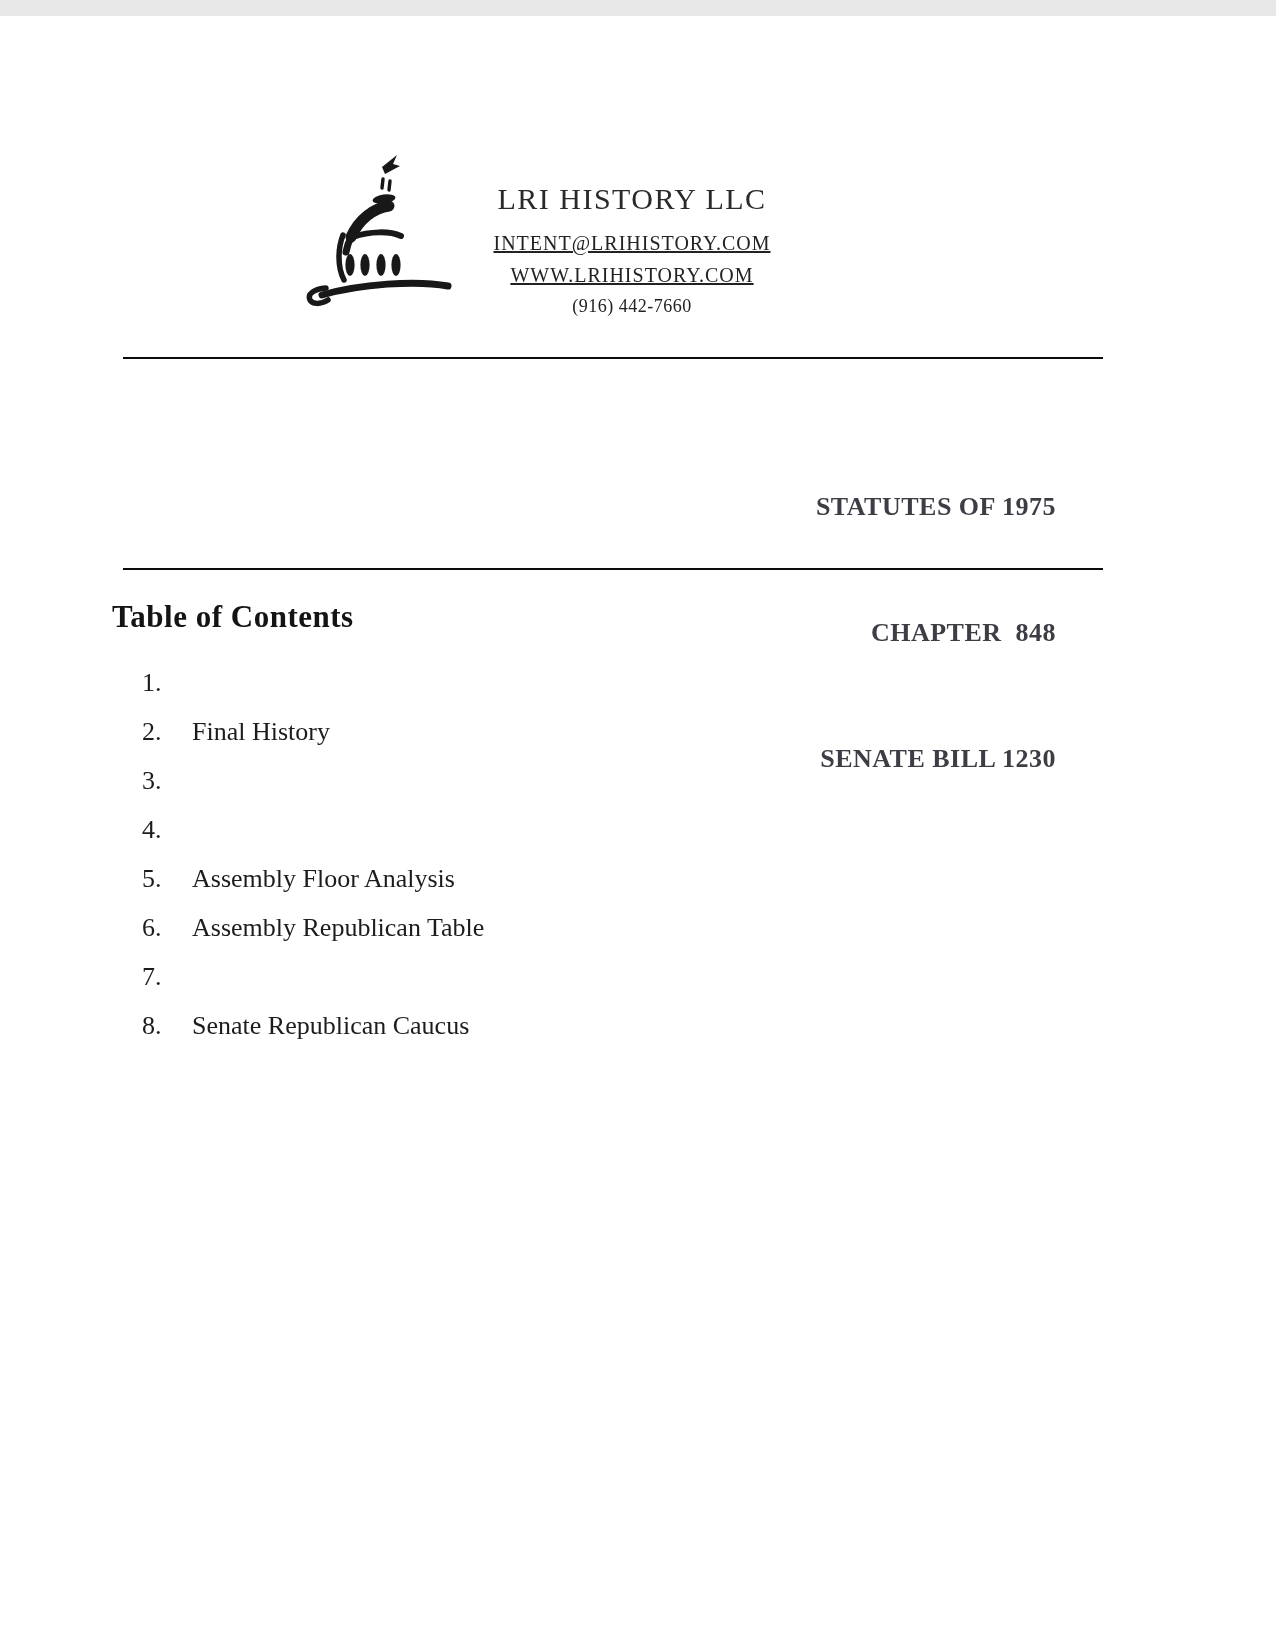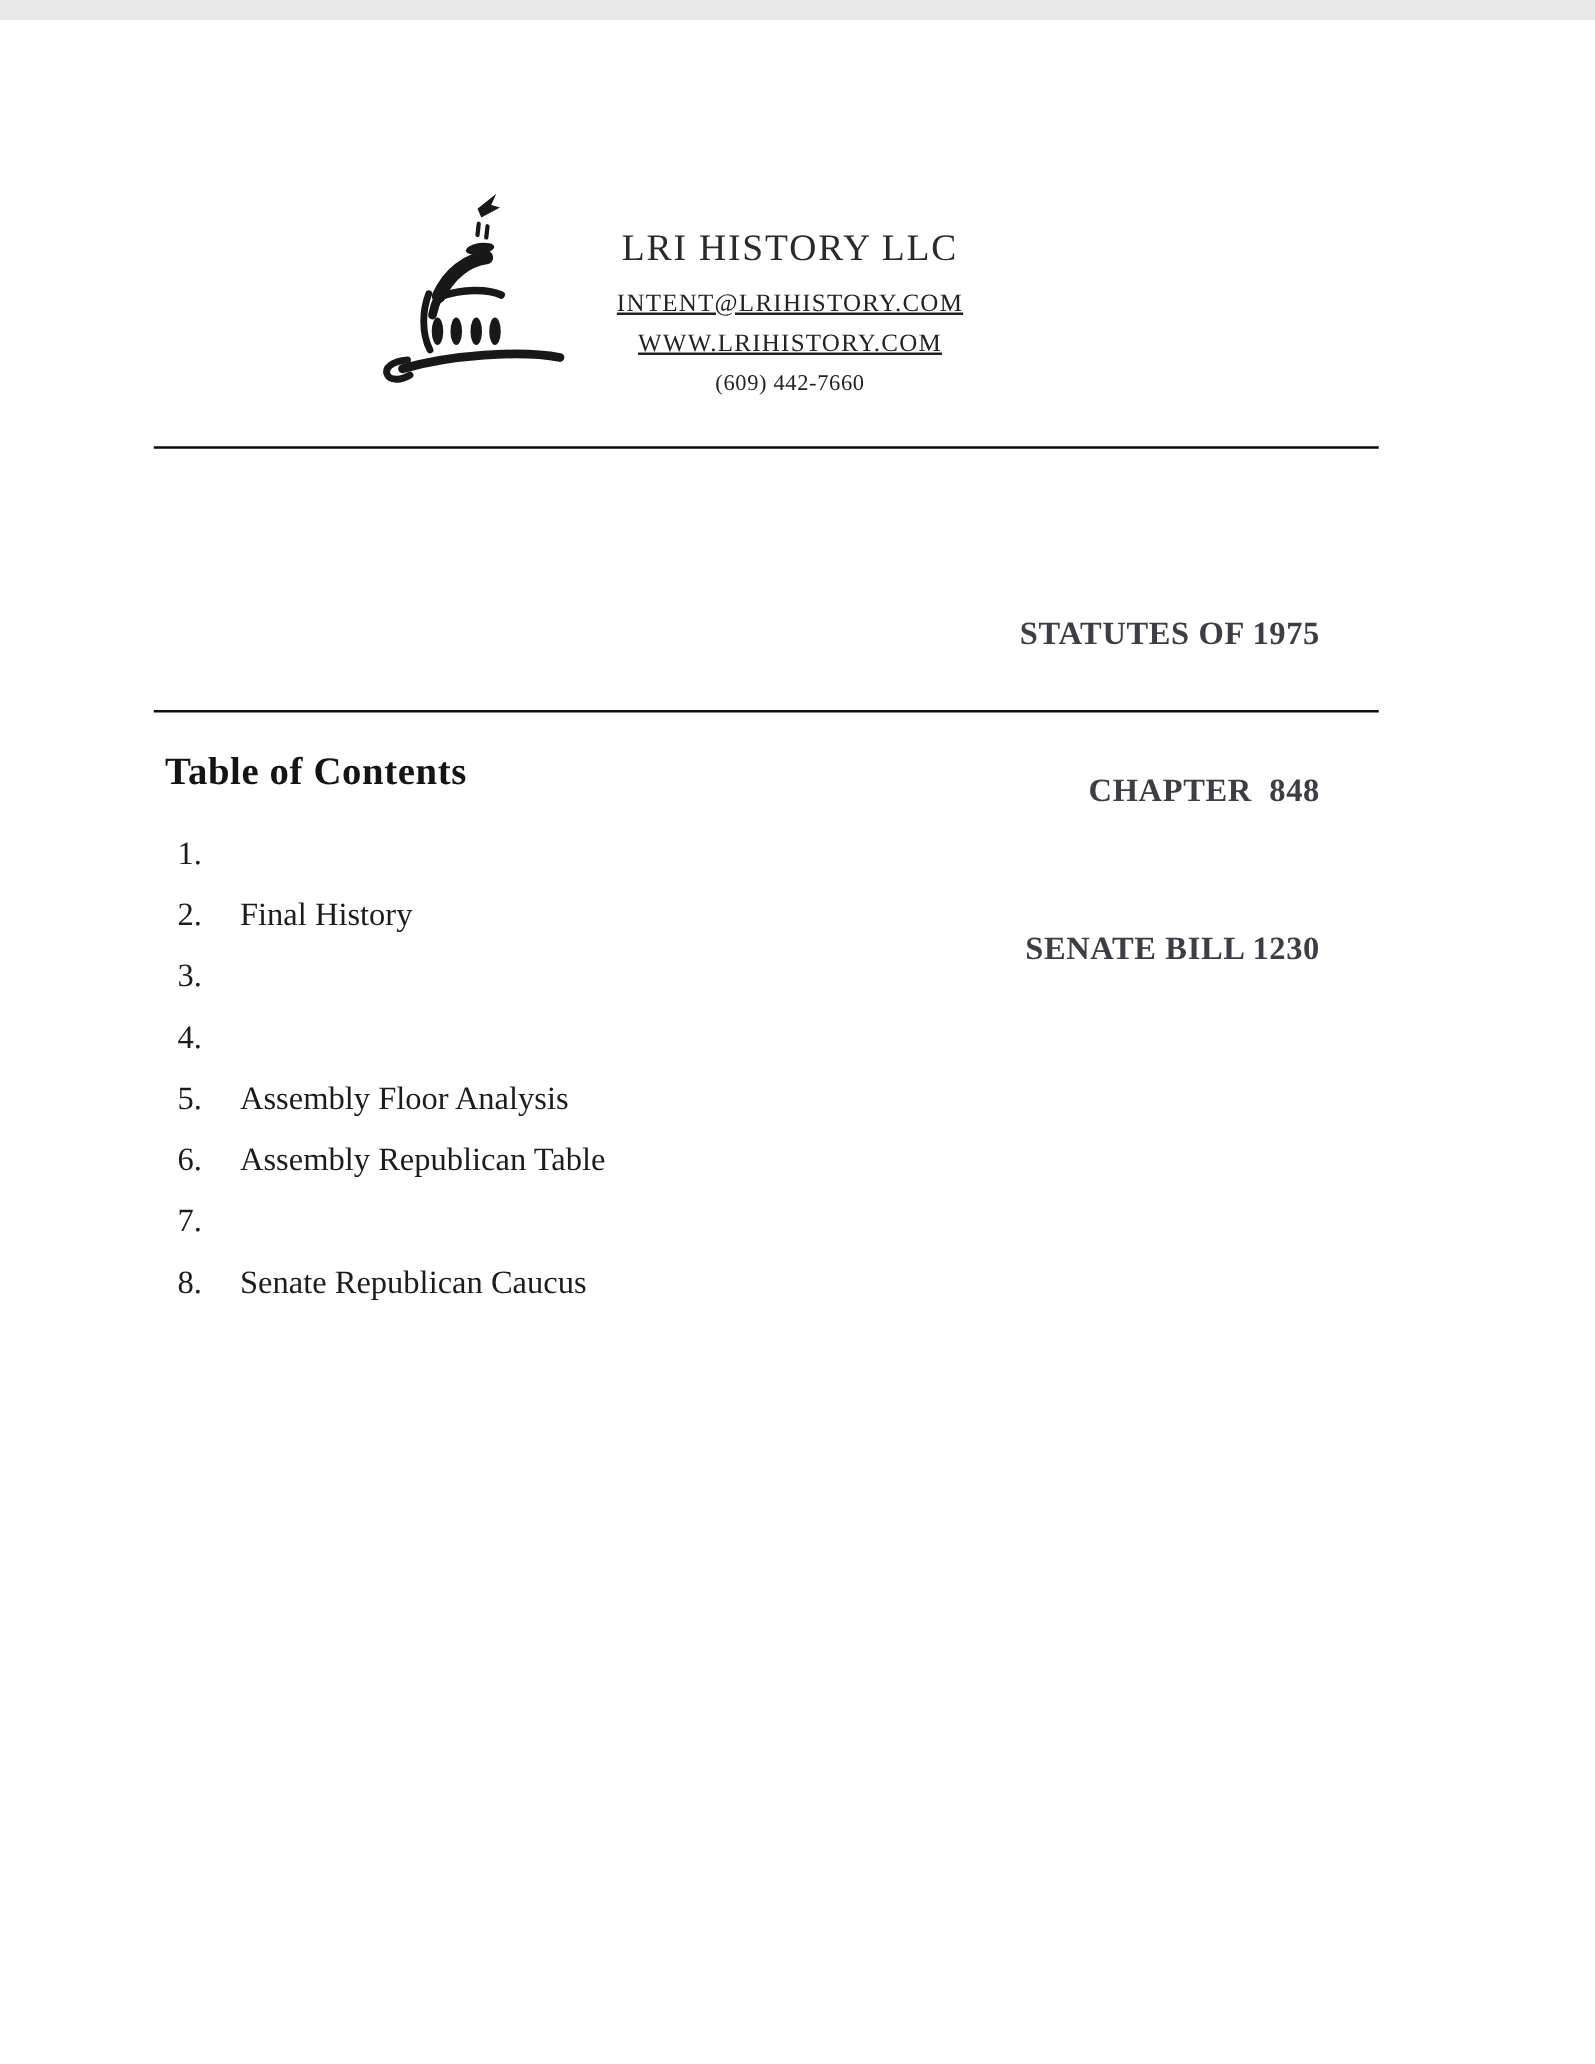--- a/index.html
+++ b/index.html
@@ -70,21 +70,21 @@
     top: 386px;
     text-align: right;
     font-weight: bold;
     font-size: 26px;
     line-height: 42px;
     letter-spacing: 0.5px;
     white-space: pre;
   }
   .toc-title {
     position: absolute;
-    left: 132px;
+    left: 112px;
     top: 583px;
     margin: 0;
     font-size: 31px;
     font-weight: bold;
     letter-spacing: 0.5px;
     color: #141414;
   }
   .toc-list {
     position: absolute;
     left: 0;
@@ -136,21 +136,21 @@
 
       <path d="M28,146 C16,147 9,152 12,158 C14,162 22,163 30,158" stroke-width="5.5"></path>
       <path d="M24,153 C62,142 118,138 150,144" stroke-width="7"></path>
     </svg>
   </div>
 
   <div class="header-text">
     <div class="company-name">LRI HISTORY LLC</div>
     <div class="contact-line">INTENT@LRIHISTORY.COM</div>
     <div class="contact-line">WWW.LRIHISTORY.COM</div>
-    <div class="phone-line">(609) 442-7660</div>
+    <div class="phone-line">(916) 442-7660</div>
   </div>
 
   <hr class="rule rule-1">
 
   <div class="case-block" id="case-block" style="color: rgb(61, 61, 69);">
     <div>STATUTES OF 1975</div>
     <div>CHAPTER  848</div>
     <div>SENATE BILL 1230</div>
   </div>
 

